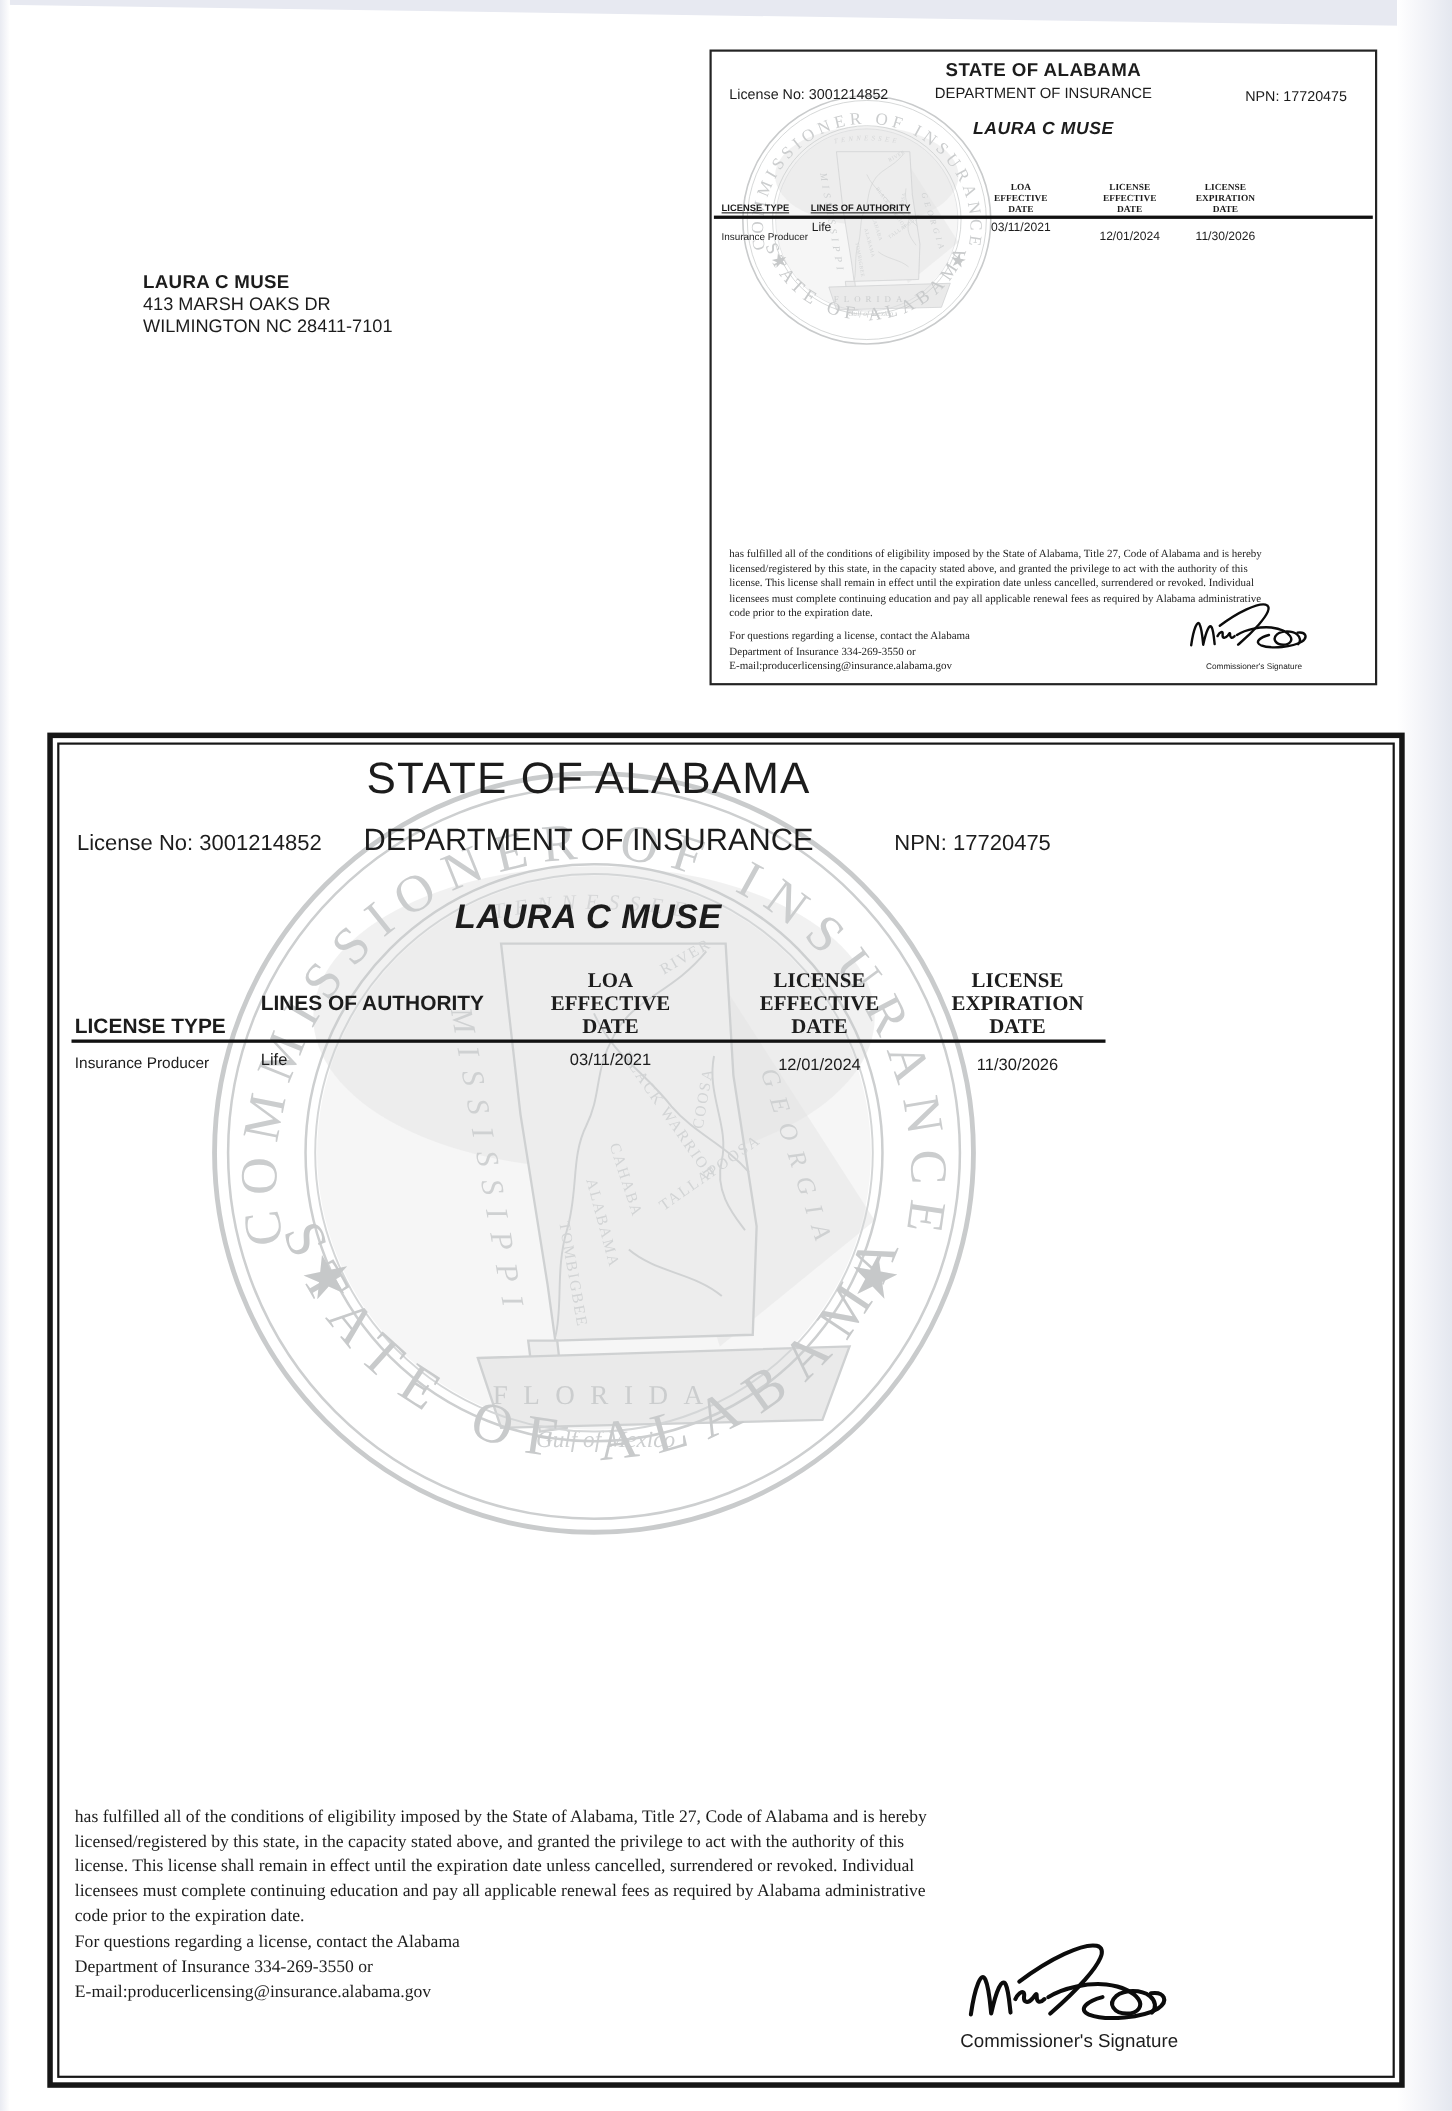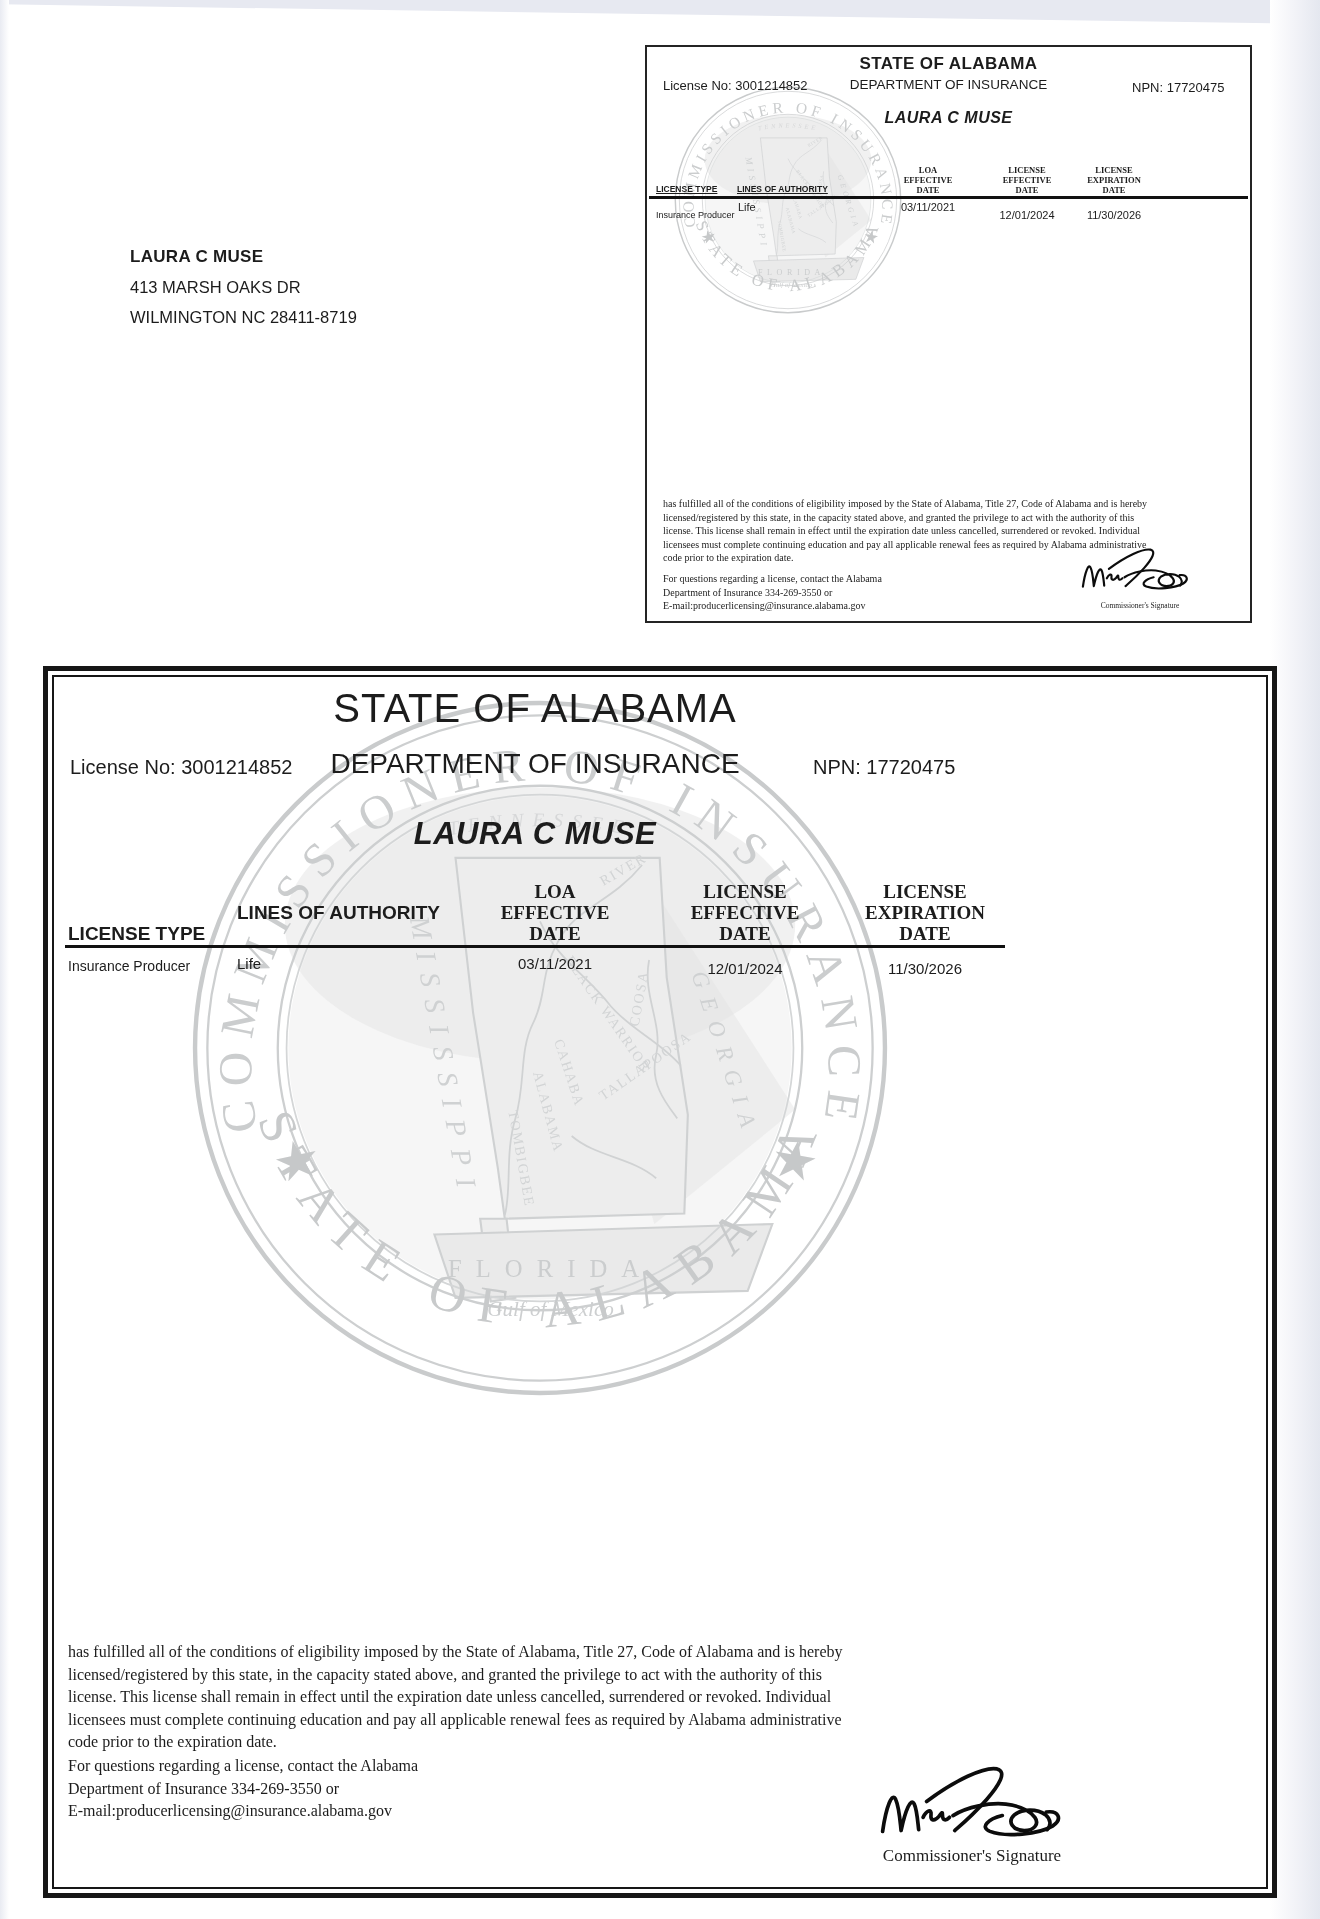--- a/index.html
+++ b/index.html
@@ -2,21 +2,21 @@
 <html><head>
 <meta charset="utf-8">
 <style>
   html,body{margin:0;padding:0;background:#ffffff;}
   body{width:1320px;height:1919px;position:relative;overflow:hidden;
        font-family:"Liberation Sans","DejaVu Sans",sans-serif;color:#1c1c1c;
        -webkit-font-smoothing:antialiased;}
   .abs{position:absolute;}
   .pre{white-space:pre-line;font-family:Liberation Serif, serif;}
   .ctr{text-align:center;}
-  .serif{font-family:Liberation Serif, serif;}
+  .serif{font-family:Liberation Sans, sans-serif;}
 
   
   .edge-top{left:0;top:0;width:100%;height:24px;background:#e7e9f1;
             clip-path:polygon(0 0,100% 0,100% 100%,0 18%);}
   .edge-right{right:0;top:0;width:50px;height:100%;
               background:linear-gradient(to right,#ffffff 0%,#f1f2f7 55%,#e4e7ef 100%);}
   .edge-left{left:0;top:0;width:9px;height:100%;
              background:linear-gradient(to right,#e9ebf2 0%,#ffffff 100%);}
 
   
@@ -33,21 +33,21 @@
   .sc-v{font-size:11px;}
   .sc-para{left:18px;top:452px;width:585px;font-size:10px;line-height:13.6px;}
   .sc-contact{left:18px;top:527px;width:420px;font-size:10px;line-height:13.6px;}
   .sc-sig{left:430px;top:500px;width:125px;height:52px;z-index:2;}
   .sc-sigcap{left:395px;top:556px;width:200px;font-size:7.5px;}
   .sc-seal{left:28px;top:40px;width:230px;height:230px;z-index:1;}
 
   
   .addr{left:130px;top:247px;z-index:2;}
   .addr-name{font-size:17px;font-weight:bold;letter-spacing:.3px;}
-  .addr-line{font-size:16.5px;margin-top:11px;}
+  .addr-line{font-size:16.5px;margin-top:1px;}
 
   
   .bc{left:43px;top:666px;width:1234px;height:1232px;background:#fff;}
   .bc-b1{position:absolute;inset:0;border:5px solid #161616;}
   .bc-b2{position:absolute;inset:9px;border:2px solid #161616;}
   .bc .txt{position:absolute;z-index:2;}
   .bc-title{left:0;top:20px;width:984px;font-size:40px;letter-spacing:1px;}
   .bc-licno{left:27px;top:90px;font-size:20px;}
   .bc-dept{left:0;top:82px;width:984px;font-size:28px;}
   .bc-npn{left:770px;top:90px;font-size:20px;}
@@ -181,21 +181,21 @@
 
   <svg class="abs sc-sig" viewBox="0 0 230 100">
     <use href="#sig-art"></use>
   </svg>
   <div class="txt sc-sigcap ctr serif">Commissioner's Signature</div>
 </div>
 
 <div class="abs addr">
   <div class="addr-name">LAURA C MUSE</div>
   <div class="addr-line">413 MARSH OAKS DR</div>
-  <div class="addr-line">WILMINGTON NC 28411-8719</div>
+  <div class="addr-line">WILMINGTON NC 28411-7101</div>
 </div>
 
 <div class="abs bc">
   <div class="bc-b1"></div>
   <div class="bc-b2"></div>
 
   <svg class="abs bc-seal" viewBox="0 0 400 400">
     <use href="#seal-art"></use>
   </svg>
 

